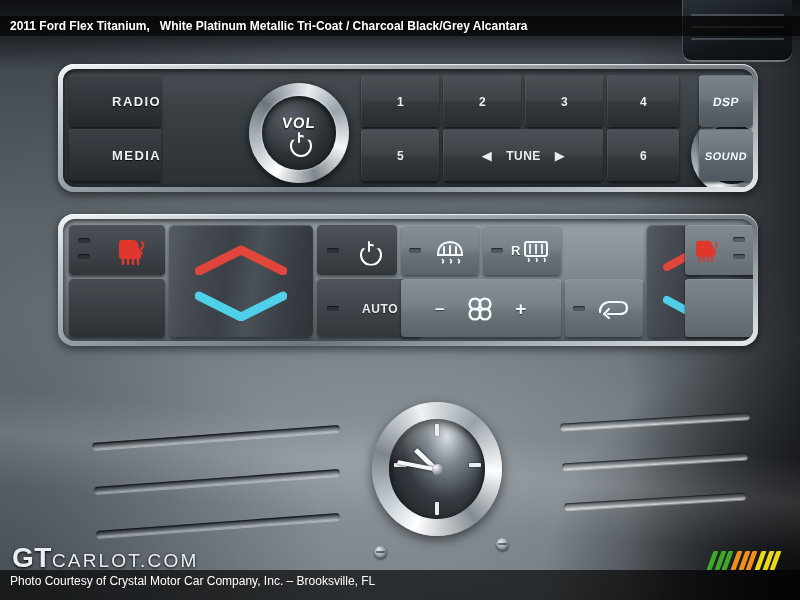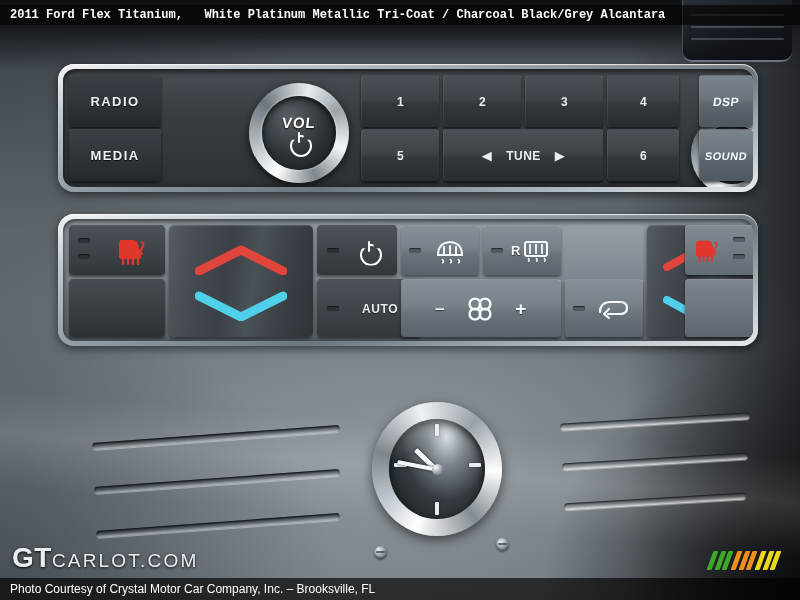--- a/index.html
+++ b/index.html
@@ -101,21 +101,21 @@
   #radio-module{ left:58px; top:64px; width:700px; height:128px; }
   #radio-module .inner{
     background:linear-gradient(180deg,#474d52 0%,#383e42 40%,#2c3135 100%);
   }
 
   .rm-label{
     position:absolute; left:6px; width:92px; height:52px;
     background:linear-gradient(180deg,#3a4045 0%,#2e3438 55%,#23282c 100%);
     border-radius:4px; border-top:1px solid rgba(255,255,255,.14);
     box-shadow:0 2px 3px rgba(0,0,0,.6);
-    display:flex; align-items:center; justify-content:center;
+    display:flex; align-items:center; justify-content:flex-end;
   }
   .rm-label span{ font-size:13px; font-weight:bold; color:#eef2f5; letter-spacing:1.4px;
     text-shadow:0 1px 1px rgba(0,0,0,.8);}
 
   
   .knob-wrap{ position:absolute; display:flex; align-items:center; justify-content:center; }
   .knob-ring{
     position:absolute; inset:0; border-radius:50%;
     background:conic-gradient(from 210deg,#ffffff,#b9c2c9 12%,#6d757c 28%,#e8edf1 45%,#9aa3aa 58%,#f4f7f9 72%,#7e868d 86%,#ffffff);
     box-shadow:0 3px 9px rgba(0,0,0,.7);
@@ -250,23 +250,23 @@
     background:rgba(40,45,50,.65); border-radius:1px;
   }
 
   
   .caption{
     position:absolute; left:0; width:800px; height:20px;
     background:rgba(0,0,0,.62);
     color:#ffffff; font-size:12px; line-height:20px;
     padding-left:10px; white-space:nowrap; overflow:hidden;
   }
-  #caption-top{ top:5px;font-family:Liberation Mono, monospace; }
+  #caption-top{ top:16px; }
   #caption-top .b{ font-weight:bold; }
-  #caption-bottom{ bottom:0; height:22px; line-height:22px; background:rgba(0,0,0,.66);}
+  #caption-bottom{ bottom:0; height:30px; line-height:22px; background:rgba(0,0,0,.66);}
 
   
   #watermark{
     position:absolute; left:12px; bottom:26px;
     color:#e9eef2; text-shadow:0 1px 3px rgba(0,0,0,.95);
     font-size:22px; letter-spacing:.5px; display:flex; align-items:baseline;
   }
   #watermark .gt{ font-weight:bold; font-size:28px; }
   #watermark .rest{ font-size:19px; letter-spacing:2.2px; }
 

